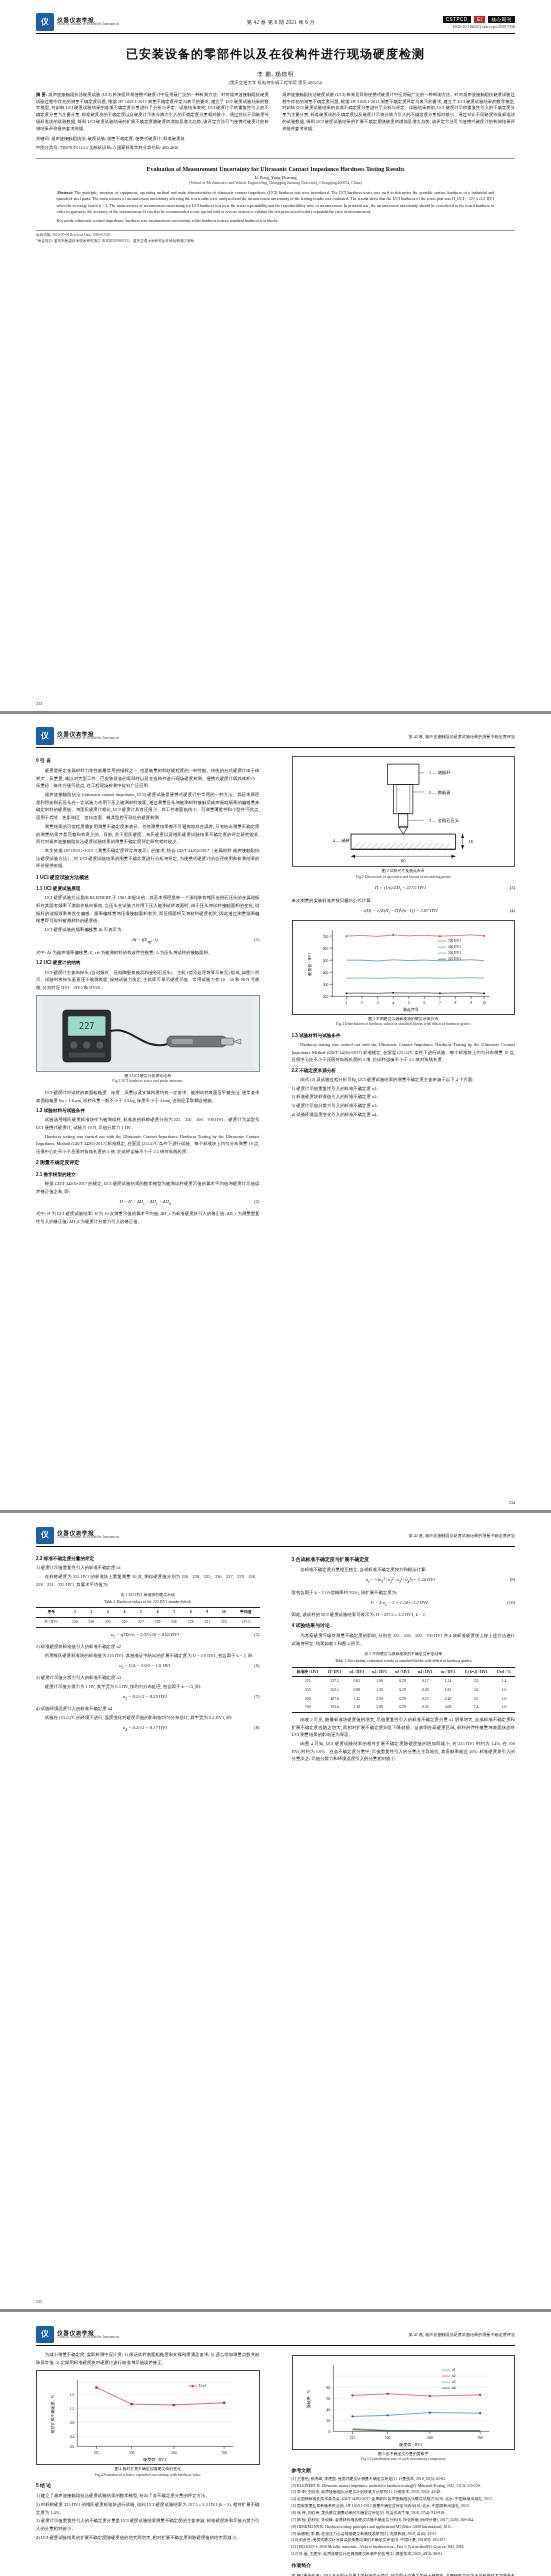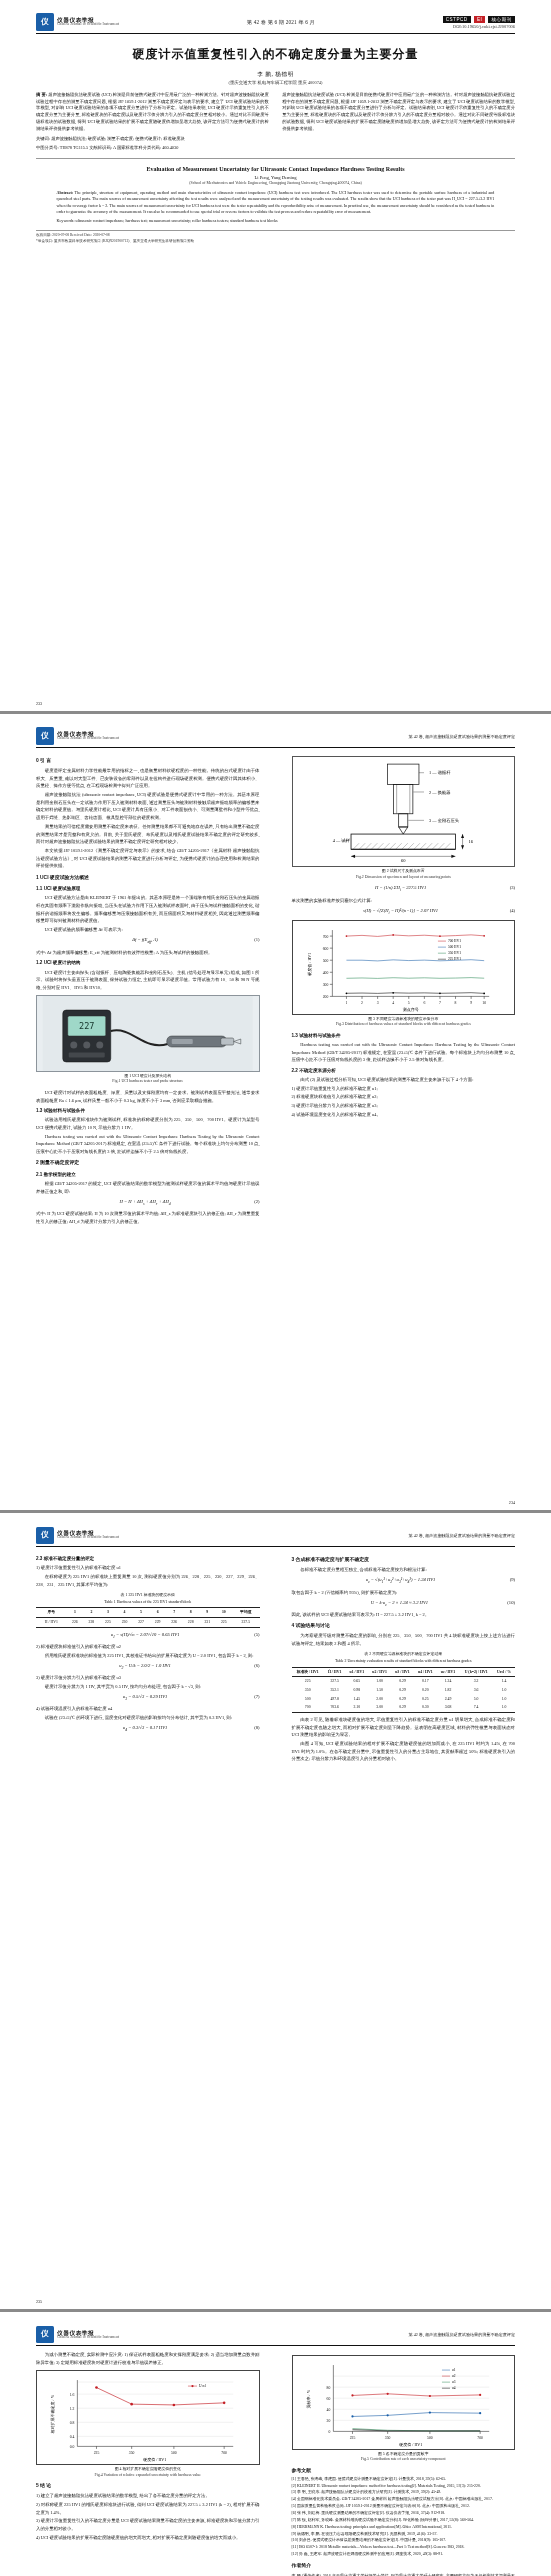--- a/index.html
+++ b/index.html
@@ -138,21 +138,21 @@
     <div>
       <div class="p1head-right">
         <span class="badge-blk">CSTPCD</span>
         <span class="badge-blk badge-red">EI</span>
         <span class="badge-blk">核心期刊</span>
       </div>
       <div class="doi">DOI:10.19650/j.cnki.cjsi.J2007006</div>
     </div>
   </div>
 
-  <div class="maintitle">硬度计示值重复性引入的不确定度分量为主要分量</div>
+  <div class="maintitle">已安装设备的零部件以及在役构件进行现场硬度检测</div>
   <div class="authors">李 鹏, 杨德明</div>
   <div class="affil">(重庆交通大学 机电与车辆工程学院  重庆 400074)</div>
 
   <div class="col-wrap">
     <div class="col">
       <div class="abs-cn">
         <span class="abs-label">摘  要:</span>
         <span>超声波接触阻抗法硬度试验 (UCI) 检测是目前便携式硬度计中应用最广泛的一种检测方法。针对超声波接触阻抗硬度试验过程中存在的测量不确定度问题, 根据 JJF 1059.1-2012 测量不确定度评定与表示的要求, 建立了 UCI 硬度试验结果的数学模型, 对影响 UCI 硬度试验结果的各项不确定度分量进行了分析与评定。试验结果表明, UCI 硬度计示值重复性引入的不确定度分量为主要分量, 标准硬度块的不确定度以及硬度计示值分辨力引入的不确定度分量相对较小。通过对比不同硬度等级标准块的试验数据, 得到 UCI 硬度试验结果的扩展不确定度随硬度值增加呈增大趋势, 该评定方法可为便携式硬度计的检测结果评价提供参考依据。</span>
       </div>
       <div class="kw">关键词: 超声波接触阻抗法; 硬度试验; 测量不确定度; 便携式硬度计; 标准硬度块</div>

